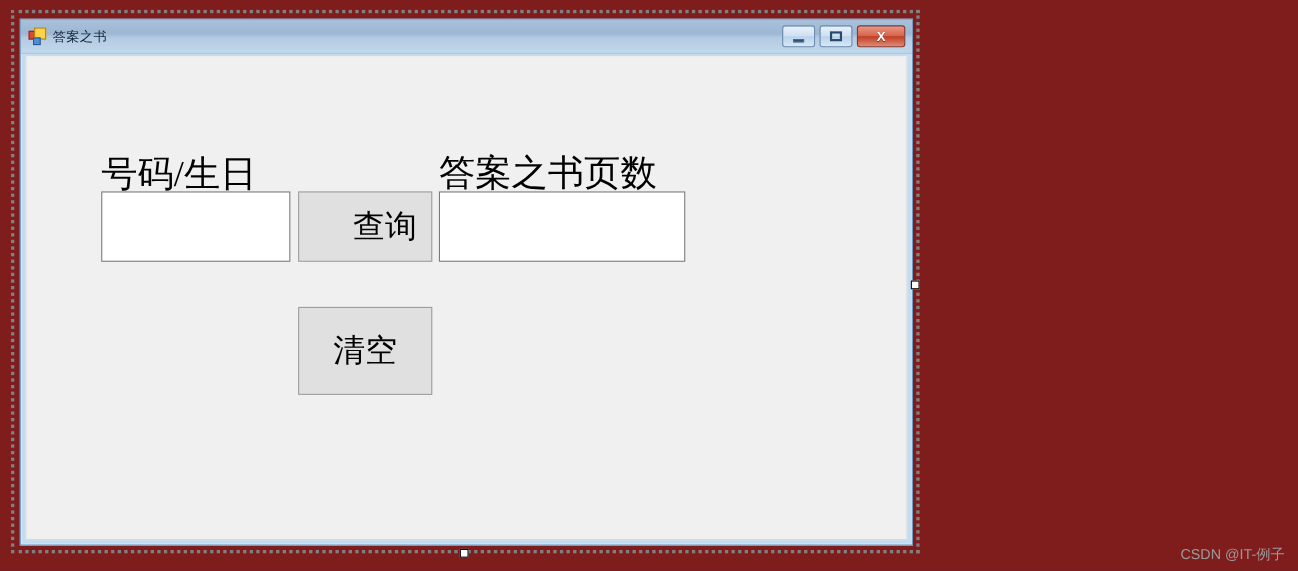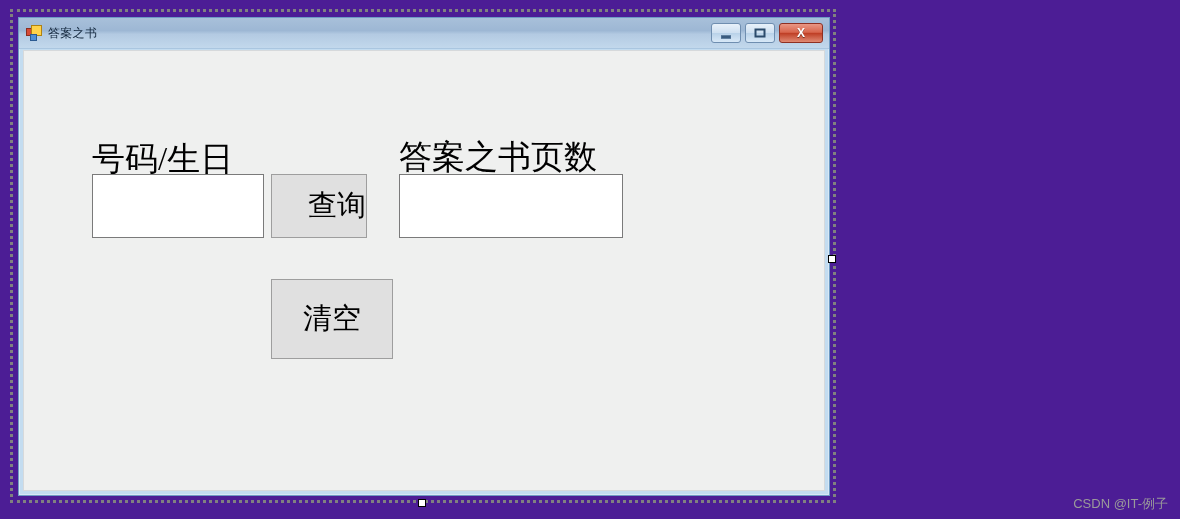--- a/index.html
+++ b/index.html
@@ -14,21 +14,21 @@
     overflow: hidden;
     position: relative;
   }
 
   
   #designer-canvas {
     position: absolute;
     left: 0; top: 0;
     width: 1180px;
     height: 519px;
-    background: #4c1d95;
+    background: #7f1d1d;
   }
 
   
   #form-selection-frame {
     position: absolute;
     left: 10px;
     top: 9px;
     width: 826px;
     height: 494px;
     border: 3px dotted #808080;
@@ -201,21 +201,21 @@
     align-items: center;
     justify-content: center;
     font-family: "Liberation Serif", "DejaVu Serif", serif;
     font-size: 29px;
     color: #000000;
     cursor: default;
     user-select: none;
   }
   #button-query {
     left: 247px; top: 123px;
-    width: 96px; height: 64px; padding-left: 36px;
+    width: 122px; height: 64px; padding-left: 36px;
   }
   #button-clear {
     left: 247px; top: 228px;
     width: 122px; height: 80px;
   }
 
   
   .resize-handle {
     position: absolute;
     width: 8px;

